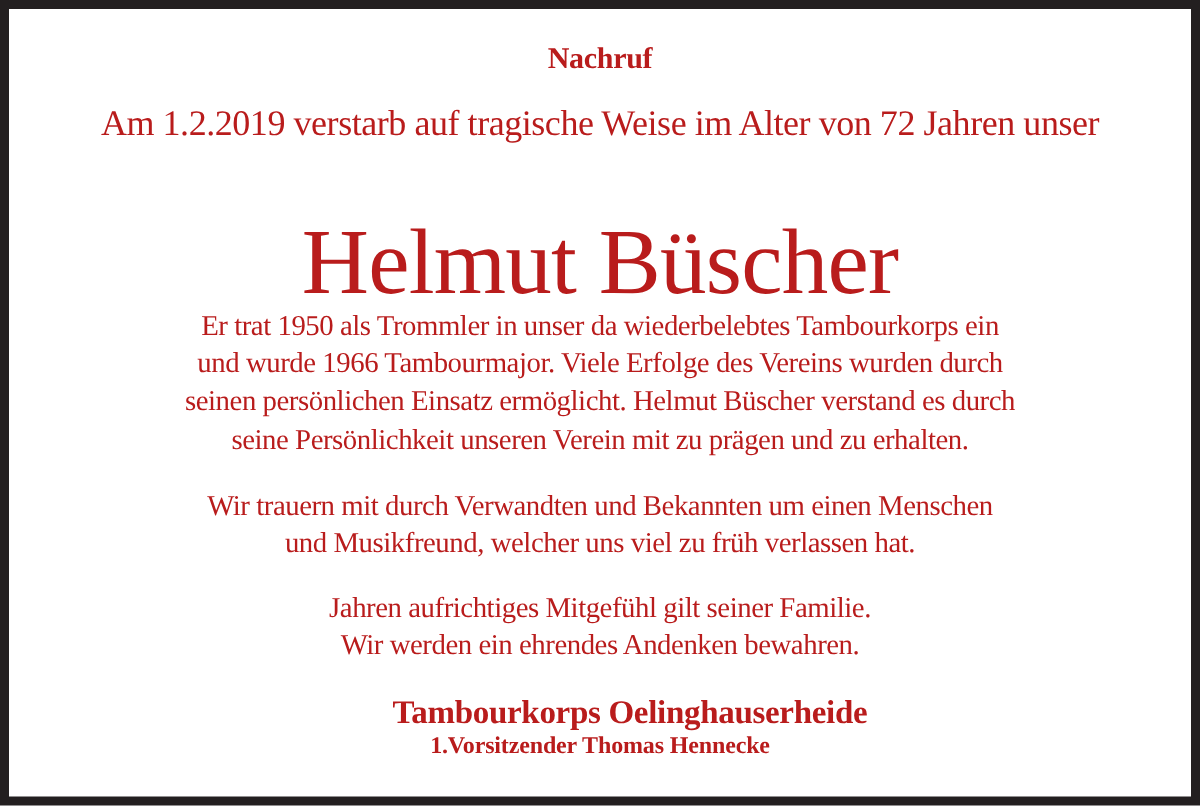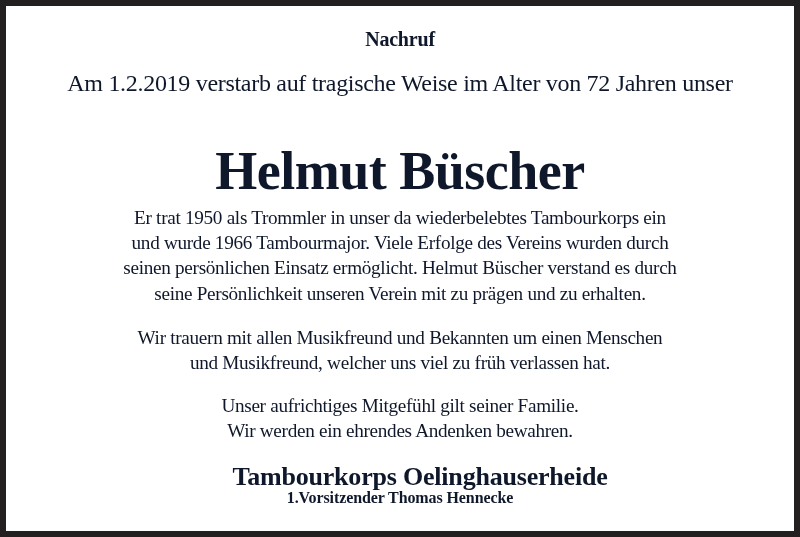--- a/index.html
+++ b/index.html
@@ -12,53 +12,53 @@
     height: 537px;
     overflow: hidden;
   }
   .frame {
     position: relative;
     box-sizing: border-box;
     width: 800px;
     height: 537px;
     border: 6px solid #231f20;
     background: #ffffff;
-    color: #0f172a;
+    color: #b91c1c;
     font-family: "Liberation Serif", "DejaVu Serif", serif;
     text-align: center;
   }
   .line {
     position: absolute;
     left: 0;
     right: 0;
     white-space: nowrap;
     text-align: center;
   }
   .heading {
     font-weight: bold;
     font-size: 20px;
     letter-spacing: -0.2px;
   }
   .intro {
     font-size: 24px;
     letter-spacing: -0.3px;
   }
   .name {
-    font-weight: bold;
-    font-size: 54px;
+    font-weight: normal;
+    font-size: 62px;
     letter-spacing: -0.5px;
     text-align: center;
   }
   .body-text {
     font-size: 19.2px;
     letter-spacing: -0.3px;
   }
   .org {
     font-weight: bold;
-    font-size: 26px;
+    font-size: 22px;
     letter-spacing: -0.2px;
     padding-left: 40px;
   }
   .sig {
     font-weight: bold;
     font-size: 16px;
     letter-spacing: -0.1px;
   }
 </style>
 </head>
@@ -74,26 +74,26 @@
   <div class="line name" style="top:134px;">Helmut Büscher</div>
 
   <div>
     <div class="line body-text" style="top:201px;">Er trat 1950 als Trommler in unser da wiederbelebtes Tambourkorps ein</div>
     <div class="line body-text" style="top:226px;">und wurde 1966 Tambourmajor. Viele Erfolge des Vereins wurden durch</div>
     <div class="line body-text" style="top:251px;">seinen persönlichen Einsatz ermöglicht. Helmut Büscher verstand es durch</div>
     <div class="line body-text" style="top:277px;">seine Persönlichkeit unseren Verein mit zu prägen und zu erhalten.</div>
   </div>
 
   <div>
-    <div class="line body-text" style="top:321px;">Wir trauern mit allen Musikfreund und Bekannten um einen Menschen</div>
+    <div class="line body-text" style="top:321px;">Wir trauern mit durch Verwandten und Bekannten um einen Menschen</div>
     <div class="line body-text" style="top:346px;">und Musikfreund, welcher uns viel zu früh verlassen hat.</div>
   </div>
 
   <div>
-    <div class="line body-text" style="top:389px;">Unser aufrichtiges Mitgefühl gilt seiner Familie.</div>
+    <div class="line body-text" style="top:389px;">Jahren aufrichtiges Mitgefühl gilt seiner Familie.</div>
     <div class="line body-text" style="top:414px;">Wir werden ein ehrendes Andenken bewahren.</div>
   </div>
 
   <div>
     <div class="line org" style="top:456px;">Tambourkorps Oelinghauserheide</div>
     <div class="line sig" style="top:483px;">1.Vorsitzender Thomas Hennecke</div>
   </div>
 
 </div>
 

